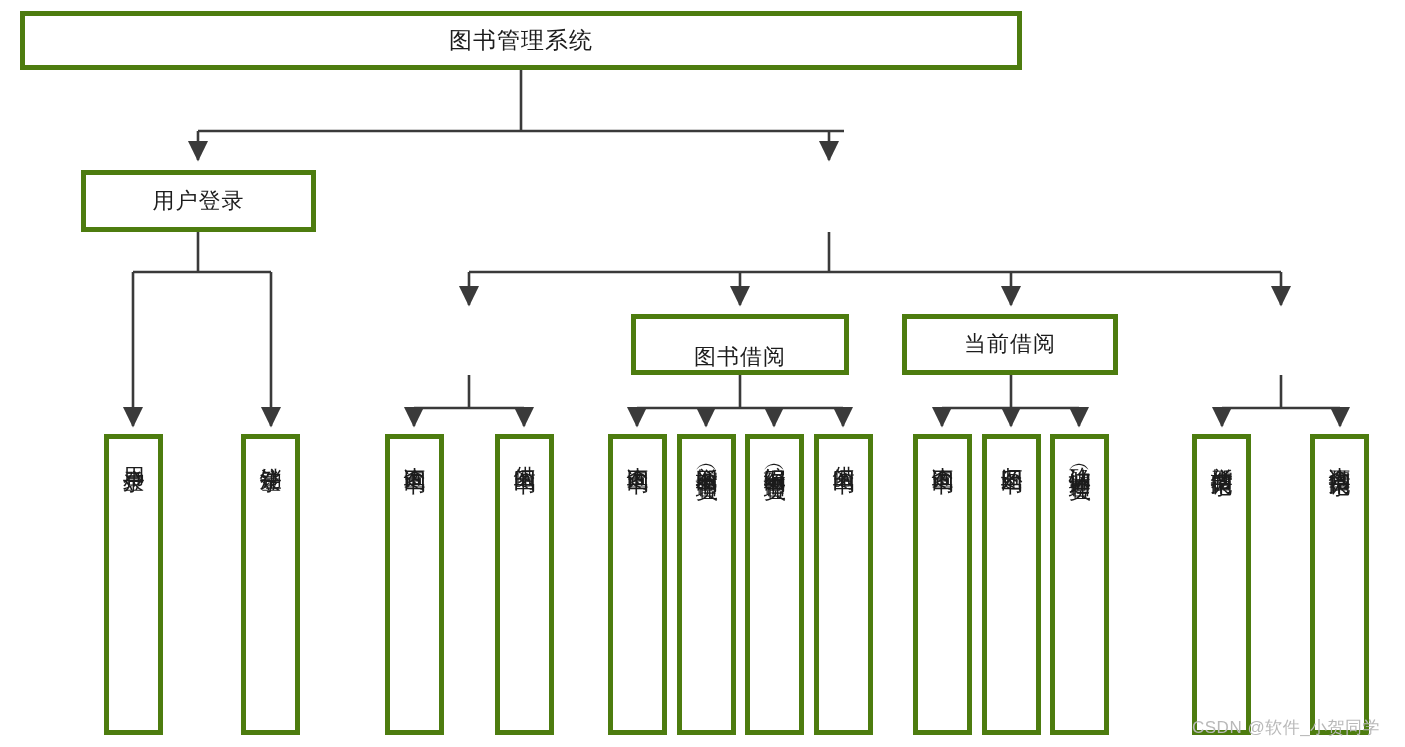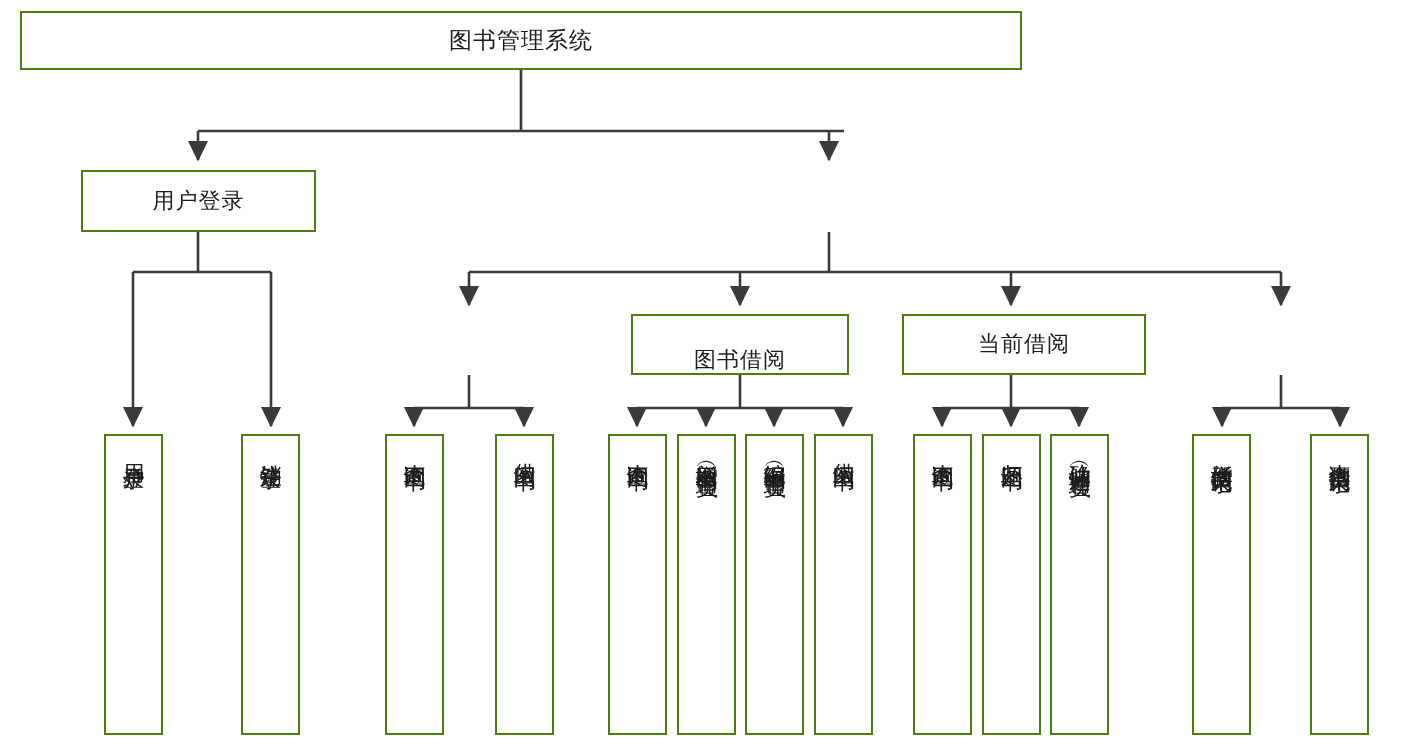--- a/index.html
+++ b/index.html
@@ -21,21 +21,21 @@
     position: absolute;
     left: 0; top: 0;
     width: 1405px;
     height: 747px;
     pointer-events: none;
   }
   .node {
     position: absolute;
     box-sizing: border-box;
     background: #ffffff;
-    border: 2px solid #4d7c0f;
+    border: 5px solid #4d7c0f;
     display: flex;
     align-items: center;
     justify-content: center;
     color: #1c1c1c;
   }
   .node.horiz {
     font-size: 22px;
     letter-spacing: 1px;
     line-height: 1.2;
   }
@@ -123,21 +123,21 @@
     <span>图书管理系统</span>
   </div>
 
   <div class="node horiz" style="left:81px; top:170px; width:235px; height:62px;">
     <span>用户登录</span>
   </div>
 
   <div class="node horiz" style="left:631px; top:314px; width:218px; height:61px;align-items:flex-end;">
     <span>图书借阅</span>
   </div>
-  <div class="node horiz" style="left:902px; top:314px; width:244px; height:61px;">
+  <div class="node horiz" style="left:902px; top:314px; width:216px; height:61px;">
     <span>当前借阅</span>
   </div>
 
   <div class="node leaf" style="left:104px; top:434px; width:59px; height:301px;">
     <span class="vtext">用户登录</span>
   </div>
   <div class="node leaf" style="left:241px; top:434px; width:59px; height:301px;">
     <span class="vtext">注销登录</span>
   </div>
 
@@ -171,14 +171,15 @@
     <span class="vtext">确认归还（管理员）</span>
   </div>
 
   <div class="node leaf" style="left:1192px; top:434px; width:59px; height:301px;">
     <span class="vtext">新增借阅记录</span>
   </div>
   <div class="node leaf" style="left:1310px; top:434px; width:59px; height:301px;">
     <span class="vtext">查询借阅记录</span>
   </div>
 
+  <div class="watermark" style="left:1192px; top:716px;">CSDN @软件_小贺同学</div>
 
 </div>
 
 </body></html>

